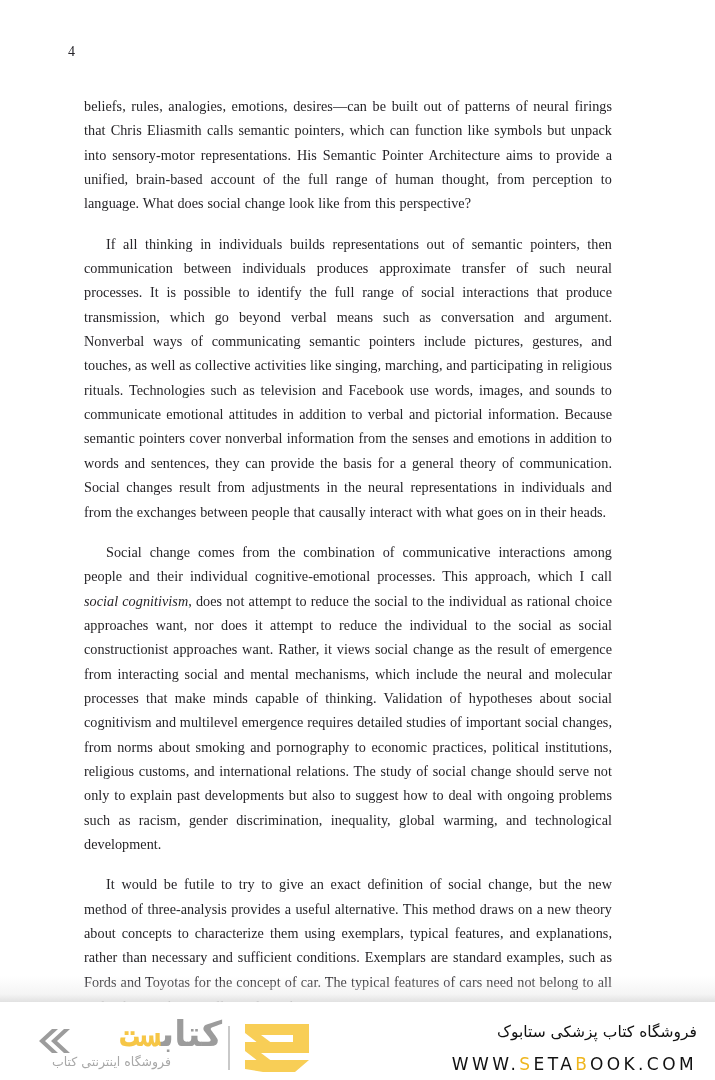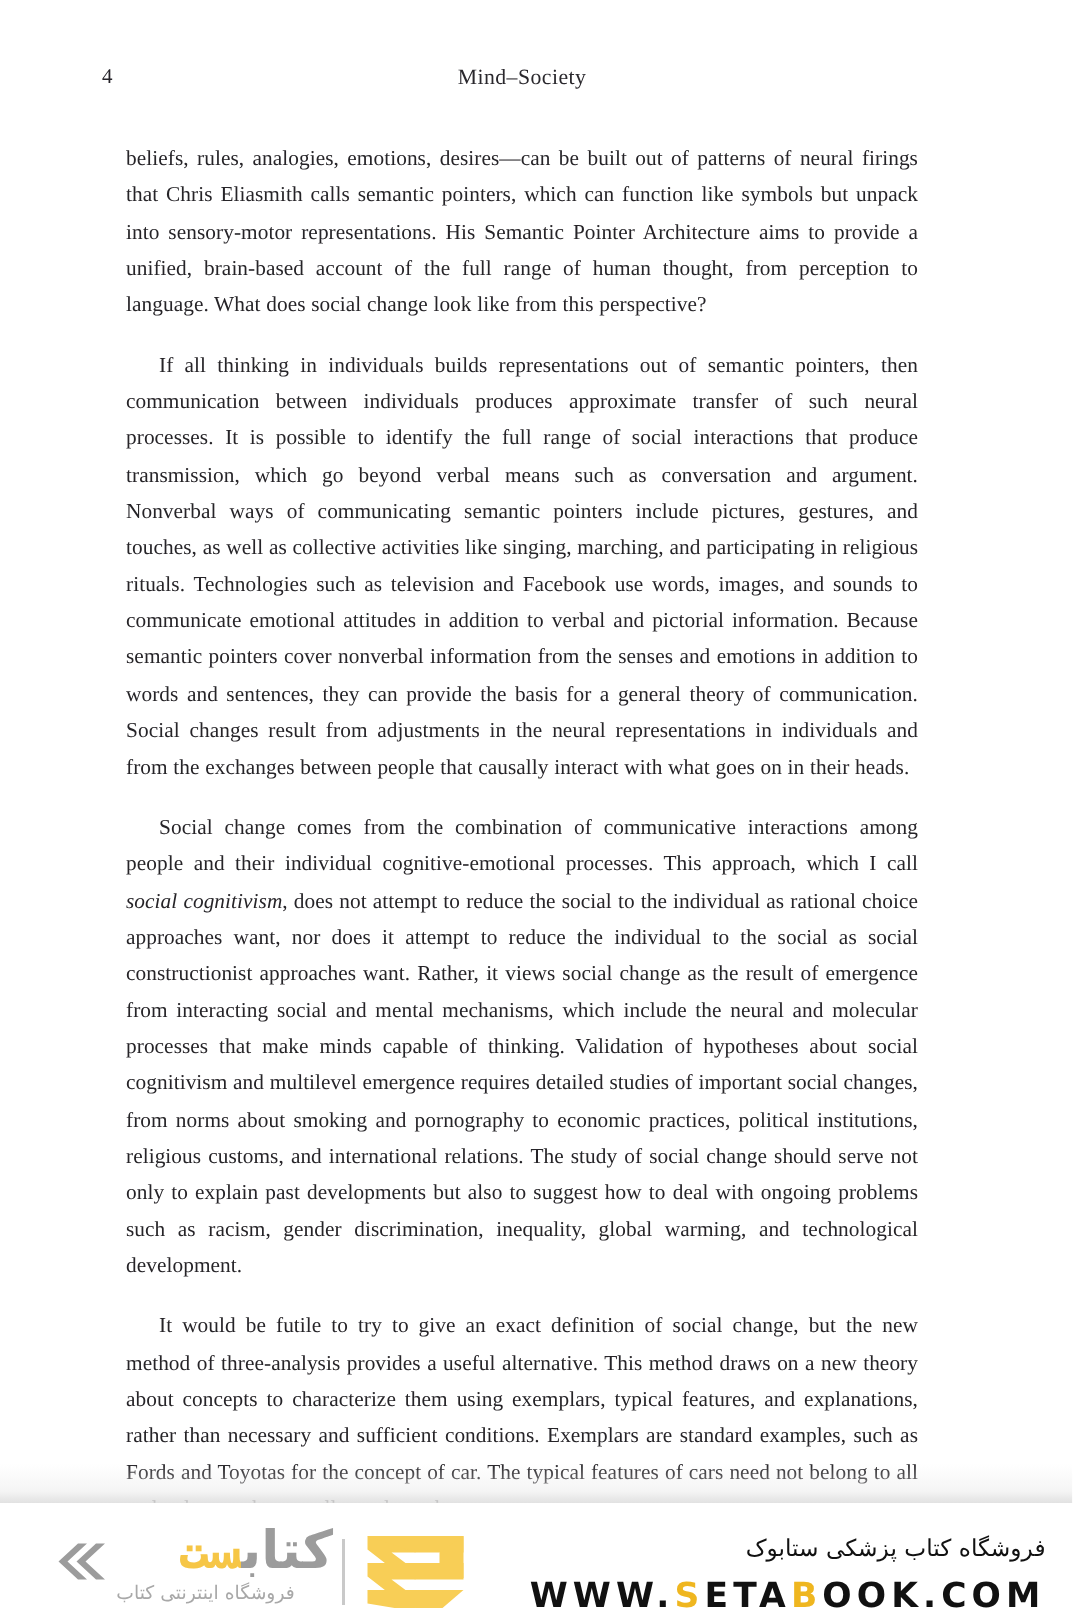--- a/index.html
+++ b/index.html
@@ -130,21 +130,21 @@
   }
   .logo-word .gold {
     color: #f6c646;
     font-family: Liberation Mono, monospace;
   }
   .logo-sub {
     position: absolute;
     left: 24px;
     top: 44px;
     width: 170px;
-    text-align: center;
+    text-align: left;
     direction: rtl;
     font-family: "DejaVu Sans", sans-serif;
     font-size: 12.5px;
     line-height: 16px;
     color: #a8a8a8;
     white-space: nowrap;
   }
 
   .brand-divider {
     position: absolute;
@@ -182,39 +182,38 @@
     color: #111111;
     white-space: nowrap;
   }
   .brand-url {
     position: absolute;
     right: 0;
     top: 28px;
     width: 360px;
     text-align: right;
     font-family: "DejaVu Sans", sans-serif;
-    font-size: 23px;
-    font-weight: 700;
+    font-size: 17px;
+    font-weight: 400;
     line-height: 32px;
     letter-spacing: 3.4px;
     color: #111111;
     white-space: nowrap;
   }
   .brand-url .gold {
     color: #efb61f;
   }
 </style>
 </head>
 <body>
 
 <div class="page">
 
   <div class="running-head">
     <span class="folio">4</span>
-    <span class="head-title">Mind–Society</span>
   </div>
 
   <div class="textblock">
     <p class="para" style="text-indent: 0px;"><span>beliefs, rules, analogies, emotions, desires—can be built out of patterns of neural firings that Chris Eliasmith calls semantic pointers, which can function like symbols but unpack into sensory-motor representations. His Semantic Pointer Architecture aims to provide a unified, brain-based account of the full range of human thought, from perception to language. What does social change look like from this perspective?</span></p>
     <p class="para"><span>If all thinking in individuals builds representations out of semantic pointers, then communication between individuals produces approximate transfer of such neural processes. It is possible to identify the full range of social interactions that produce transmission, which go beyond verbal means such as conversation and argument. Nonverbal ways of communicating semantic pointers include pictures, gestures, and touches, as well as collective activities like singing, marching, and participating in religious rituals. Technologies such as television and Facebook use words, images, and sounds to communicate emotional attitudes in addition to verbal and pictorial information. Because semantic pointers cover nonverbal information from the senses and emotions in addition to words and sentences, they can provide the basis for a general theory of communication. Social changes result from adjustments in the neural representations in individuals and from the exchanges between people that causally interact with what goes on in their heads.</span></p>
     <p class="para"><span>Social change comes from the combination of communicative interactions among people and their individual cognitive-emotional processes. This approach, which I call </span><em>social cognitivism</em><span>, does not attempt to reduce the social to the individual as rational choice approaches want, nor does it attempt to reduce the individual to the social as social constructionist approaches want. Rather, it views social change as the result of emergence from interacting social and mental mechanisms, which include the neural and molecular processes that make minds capable of thinking. Validation of hypotheses about social cognitivism and multilevel emergence requires detailed studies of important social changes, from norms about smoking and pornography to economic practices, political institutions, religious customs, and international relations. The study of social change should serve not only to explain past developments but also to suggest how to deal with ongoing problems such as racism, gender discrimination, inequality, global warming, and technological development.</span></p>
     <p class="para"><span>It would be futile to try to give an exact definition of social change, but the new method of three-analysis provides a useful alternative. This method draws on a new theory about concepts to characterize them using exemplars, typical features, and explanations, rather than necessary and sufficient conditions. Exemplars are standard examples, such as Fords and Toyotas for the concept of car. The typical features of cars need not belong to all and only cars, but usually apply to them.</span></p>
   </div>
 
   <div class="page-fade"></div>

